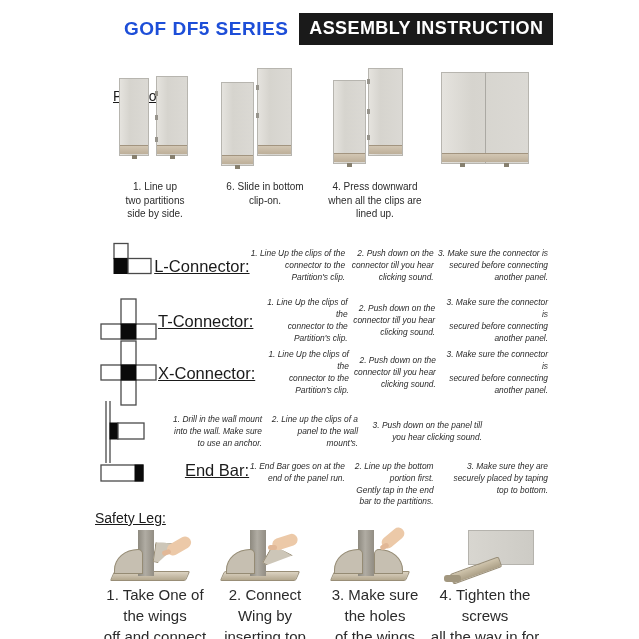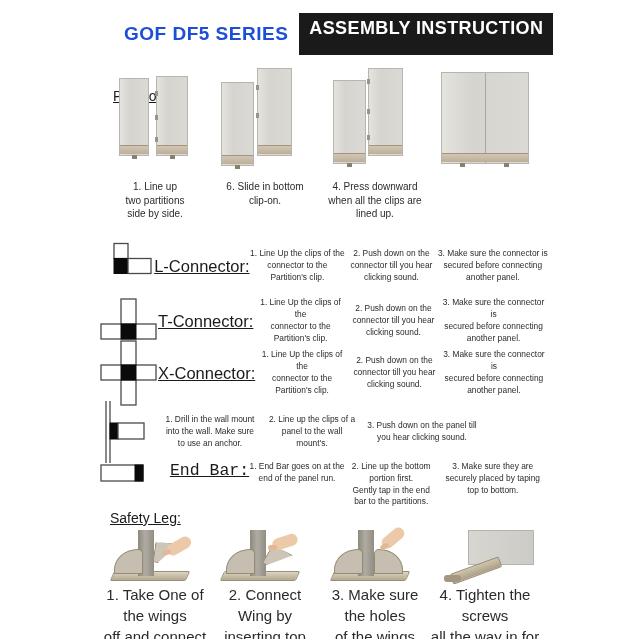--- a/index.html
+++ b/index.html
@@ -8,51 +8,51 @@
     background:#ffffff;
     font-family:"Liberation Sans", sans-serif;
     color:#222;
     overflow:hidden;
   }
   .page { position:relative; width:639px; height:639px; background:#fff; }
 
   
   .header { position:absolute; left:100px; top:13px; width:460px; display:flex; align-items:center; gap:11px; padding-left:24px; box-sizing:border-box; }
   .brand { font-size:19px; font-weight:bold; letter-spacing:0.5px; color:#1d4ed8; white-space:nowrap; }
-  .badge { background:#1a1a1a; color:#fff; font-size:18px; font-weight:bold; letter-spacing:0.4px; padding:5px 10px 16px 10px; white-space:nowrap; }
+  .badge { background:#1a1a1a; color:#fff; font-size:18px; font-weight:bold; letter-spacing:0.4px; padding:5px 10px 6px 10px; white-space:nowrap; }
 
   
   .sec-title { position:absolute; font-size:14px; color:#1a1a1a; text-decoration:underline; }
   .sec-title.partition { left:113px; top:55px;margin-top:33px; }
-  .sec-title.safety { left:110px; top:510px; }
+  .sec-title.safety { left:95px; top:510px; }
 
   
   .pimgs { position:absolute; left:100px; top:66px; width:440px; display:flex; }
   .pcol { width:110px; display:flex; justify-content:center; }
   .pfig { position:relative; width:105px; height:104px; }
   .pnl { position:absolute; background:linear-gradient(90deg,#e5e3de,#d6d4ce 35%,#dbd9d4); border:1px solid #b7b5af; box-sizing:border-box; }
   .rail { position:absolute; left:0; right:0; bottom:1px; height:8px; background:linear-gradient(180deg,#d2c6b3,#bdaf99); border-top:1px solid #a2947f; }
   .clip { position:absolute; width:3px; height:5px; background:#97948c; }
   .foot { position:absolute; width:5px; height:4px; background:#87806f; }
   .seam { position:absolute; top:0; bottom:0; left:50%; width:1px; background:#aba9a3; }
 
   
   .psteps { position:absolute; left:100px; top:180px; width:440px; display:flex; }
   .pstep { width:110px; font-size:10px; line-height:1.35; text-align:center; white-space:pre-line; color:#2b2b2b; }
 
   
   .conn-row { position:absolute; left:100px; width:448px; height:56px; display:flex; align-items:center; }
   .row-l { top:238px; } .row-t { top:293px; } .row-x { top:345px; } .row-w { top:404px; } .row-e { top:453px; }
   .icon-box { width:58px; display:flex; justify-content:flex-start; align-items:center; }
   .conn-label { width:104px; font-size:16.5px; color:#1a1a1a; text-decoration:underline; white-space:nowrap;text-align:right; }
-  .cstep { font-size:8.4px; line-height:1.4; text-align:center; white-space:pre-line; color:#2b2b2b; }
+  .cstep { font-size:8.4px; line-height:1.4; text-align:right; white-space:pre-line; color:#2b2b2b;font-style:italic; }
   .cs1 { width:104px; } .cs2 { width:92px; margin-left:4px; } .cs3 { width:120px; margin-left:4px; }
   .row-e .cstep { align-self:flex-start; padding-top:8px; }
   .row-e { align-items:flex-start; }
-  .row-e .icon-box, .row-e .conn-label { margin-top:8px;font-family:Liberation Mono, monospace; }
+  .row-e .icon-box, .row-e .conn-label { margin-top:8px; }
 
   
   .simgs { position:absolute; left:100px; top:530px; width:440px; display:flex; }
   .scol { width:110px; display:flex; justify-content:center; }
   .sfig { position:relative; width:102px; height:52px; }
   .sbase { position:absolute; bottom:1px; left:8px; width:74px; height:8px; background:linear-gradient(#dcd3c2,#b4a88f); border:1px solid #998e77; border-radius:2px; transform:skewX(-24deg); }
   .spanel { position:absolute; top:0; width:16px; height:46px; background:linear-gradient(90deg,#8d897f,#b0aca3 45%,#928d83); }
   .swing { position:absolute; bottom:8px; width:27px; height:23px; background:#c6bfb1; border:1px solid #958b74; border-radius:100% 6px 0 0; }
   .sheld { position:absolute; width:21px; height:20px; background:#cdc6b8; border:1px solid #958b74; clip-path:polygon(0 8%, 100% 0, 22% 100%, 0 100%); }
   .shand { position:absolute; width:26px; height:12px; background:#ecc9a8; border-radius:6px; }

